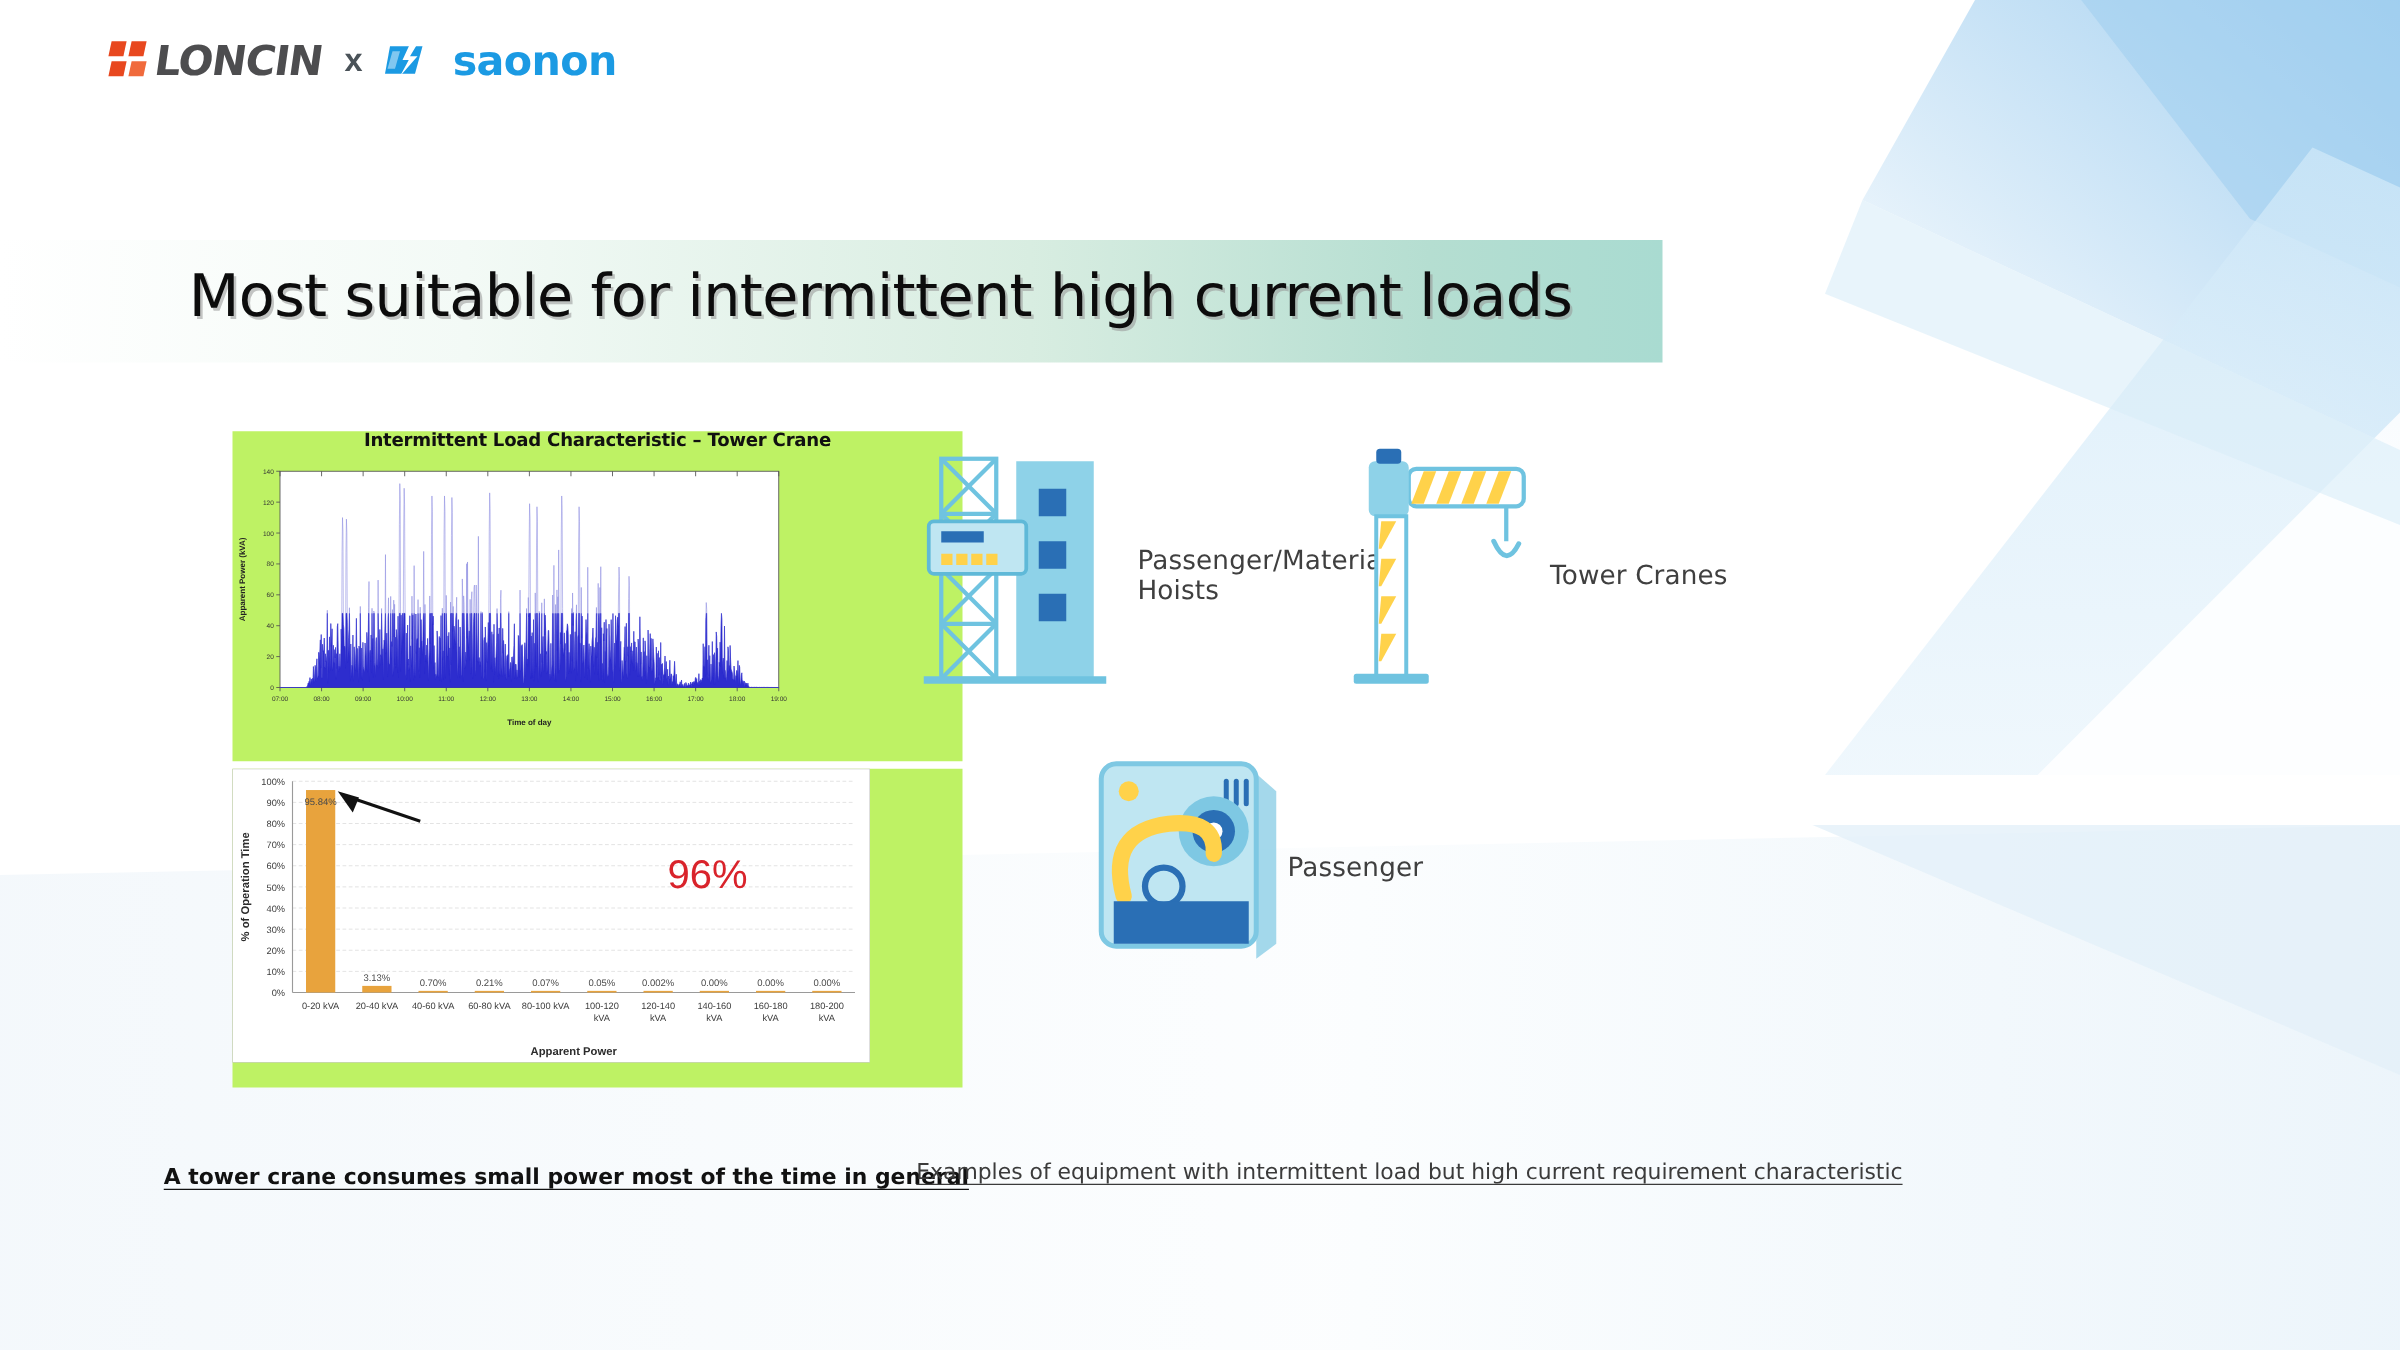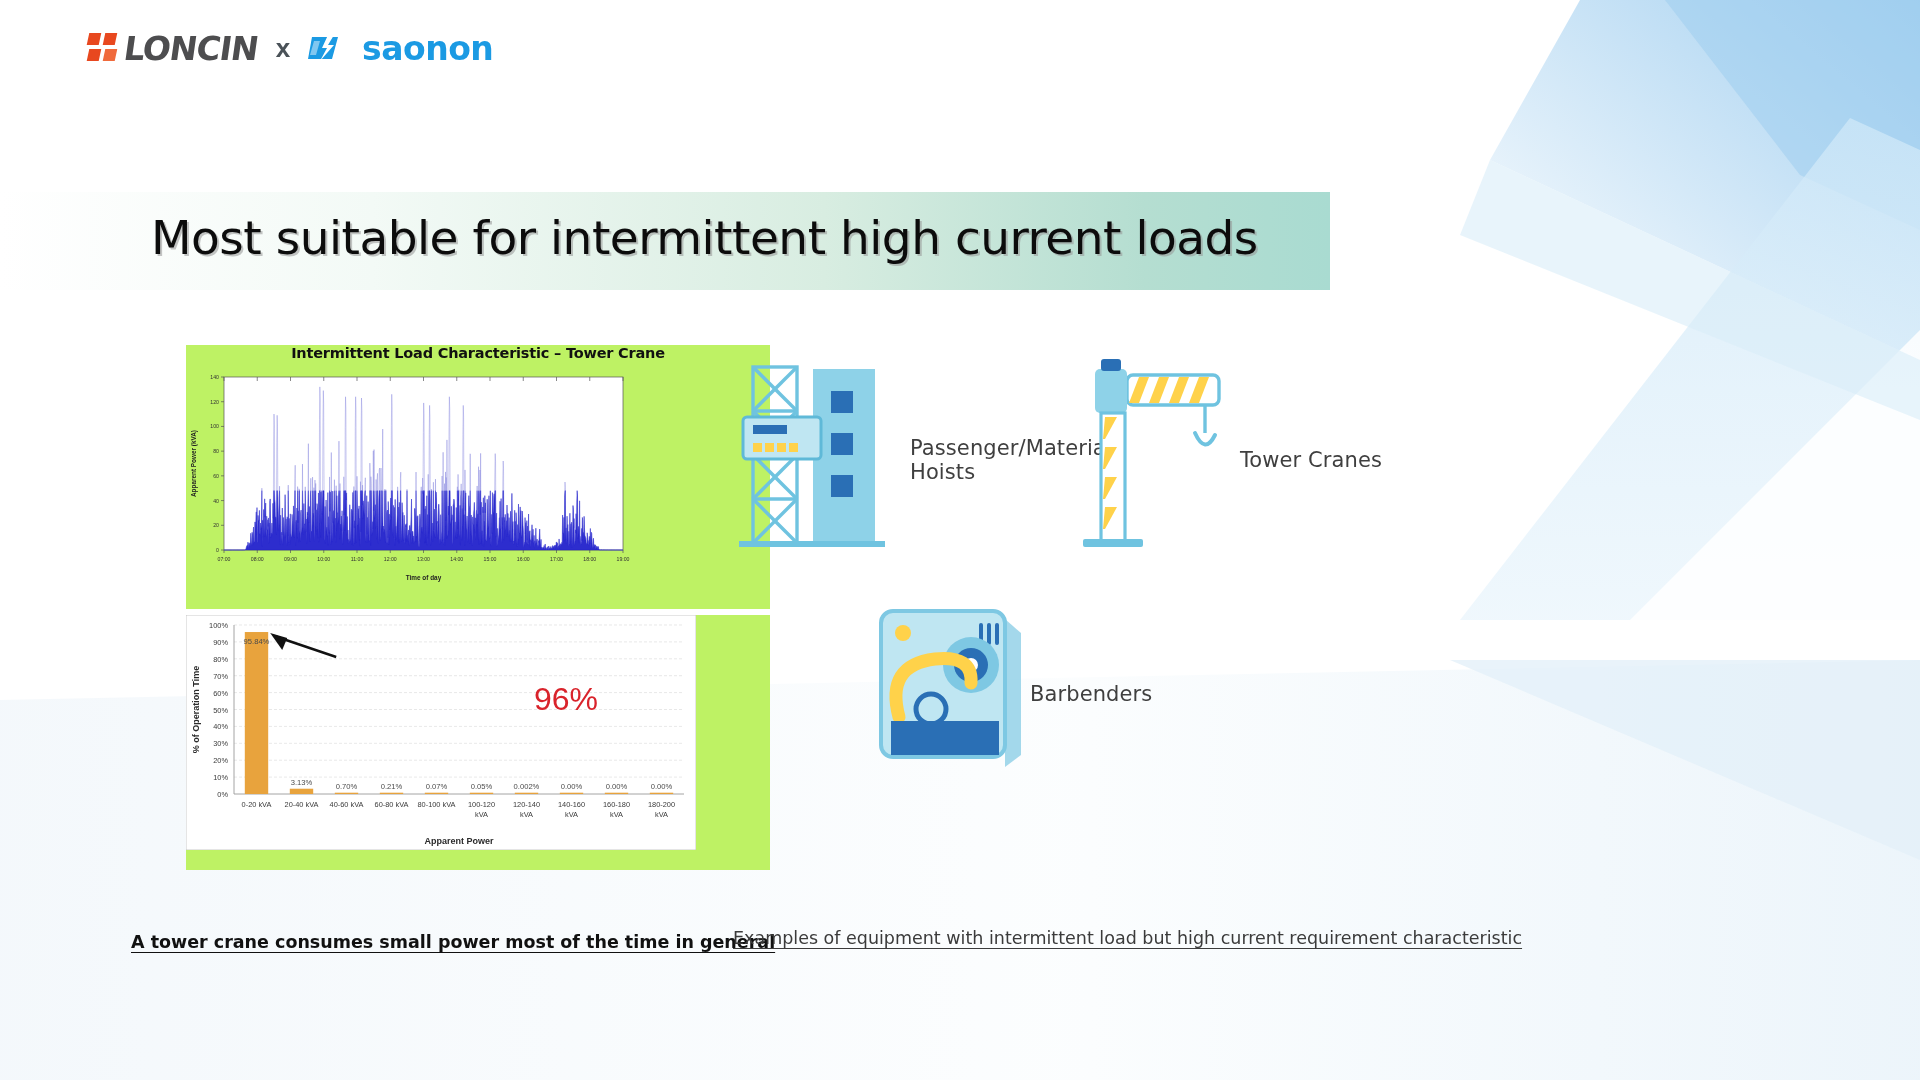--- a/index.html
+++ b/index.html
@@ -414,21 +414,21 @@
             </g>
             <circle cx="116" cy="76" r="28" fill="#7ec8e3"></circle>
             <circle cx="116" cy="76" r="17" fill="#2a6fb5"></circle>
             <circle cx="116" cy="76" r="7" fill="#ffffff"></circle>
             <path d="M44 128 q-14-52 36-58 q38-4 36 24" stroke="#ffd24a" stroke-width="13" fill="none" stroke-linecap="round"></path>
             <circle cx="76" cy="120" r="15" fill="#bfe6f2" stroke="#2a6fb5" stroke-width="5"></circle>
             <rect x="36" y="132" width="108" height="34" fill="#2a6fb5"></rect>
             <path d="M150 30 l16 14 v122 l-16 12 z" fill="#7ec8e3" opacity=".7"></path>
           </svg>
         </div>
-        <div class="icon-label">Barbenders</div>
+        <div class="icon-label">Passenger</div>
       </div>
 
     </div>
   </div>
 
   <div class="right-caption">Examples of equipment with intermittent load but high current requirement characteristic</div>
 
 </div>
 
 </body></html>

